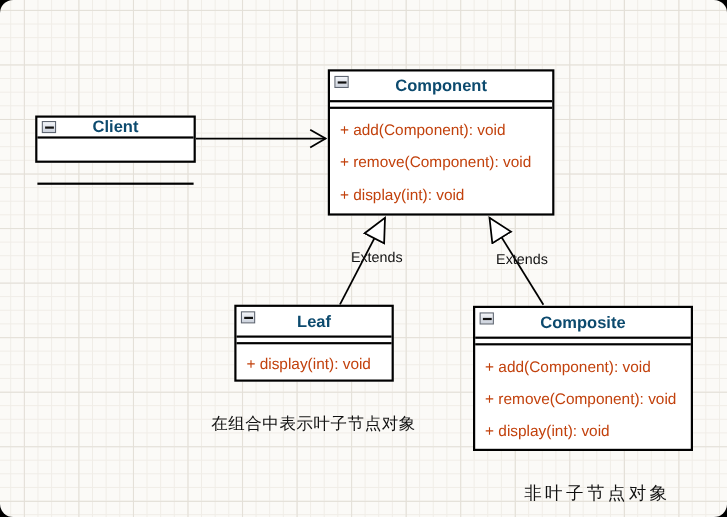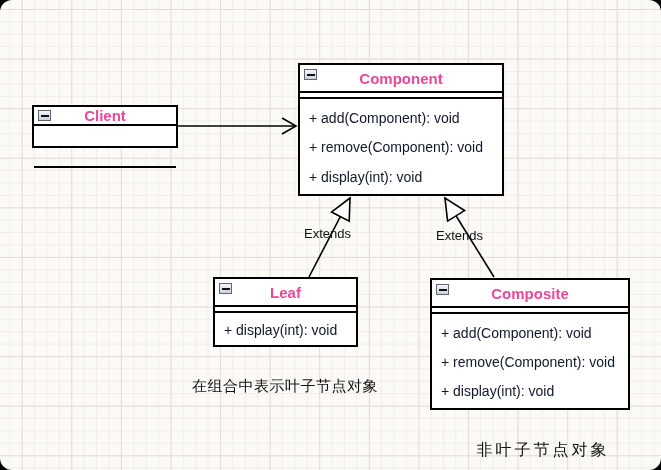--- a/index.html
+++ b/index.html
@@ -25,38 +25,38 @@
     position:absolute; color:#111; text-align:center;
     font-size:15px; line-height:19px; white-space:pre-line;
   }
   .uml-box {
     position:absolute; box-sizing:border-box;
     background:#fff; border:2px solid #000;
     display:flex; flex-direction:column;
   }
   .uml-header {
     position:relative; border-bottom:2px solid #000;
-    text-align:center; font-weight:bold; font-size:15px; color:#ec4899;
+    text-align:center; font-weight:bold; font-size:15px; color:#0c4a6e;
     display:flex; align-items:center; justify-content:center;
   }
   .uml-attrs { border-bottom:2px solid #000; }
   .uml-methods {
     flex:1; display:flex; flex-direction:column; justify-content:space-around;
     padding:4px 4px 2px 9px;
   }
-  .uml-method { font-size:14px; color:#0f172a; white-space:nowrap; }
+  .uml-method { font-size:14px; color:#c2410c; white-space:nowrap; }
   .collapse-icon {
     position:absolute; left:4px; top:4px; width:13px; height:11px;
     box-sizing:border-box; border:1px solid #5f6672;
     background:linear-gradient(#f3f5f9, #ccd2dd);
     display:flex; align-items:center; justify-content:center;
   }
   .collapse-icon .bar { width:8px; height:2px; background:#111; }
   .edge-label {
-    position:absolute; font-size:13px; color:#111; text-align:left; width:62px;
+    position:absolute; font-size:13px; color:#111; text-align:right; width:62px;
   }
 </style>
 </head>
 <body>
 
 <div class="canvas">
 
   <svg class="connectors" width="661" height="470">
     <defs>
       <marker id="open" markerUnits="userSpaceOnUse" markerWidth="18" markerHeight="20" refX="15" refY="9" orient="auto">

